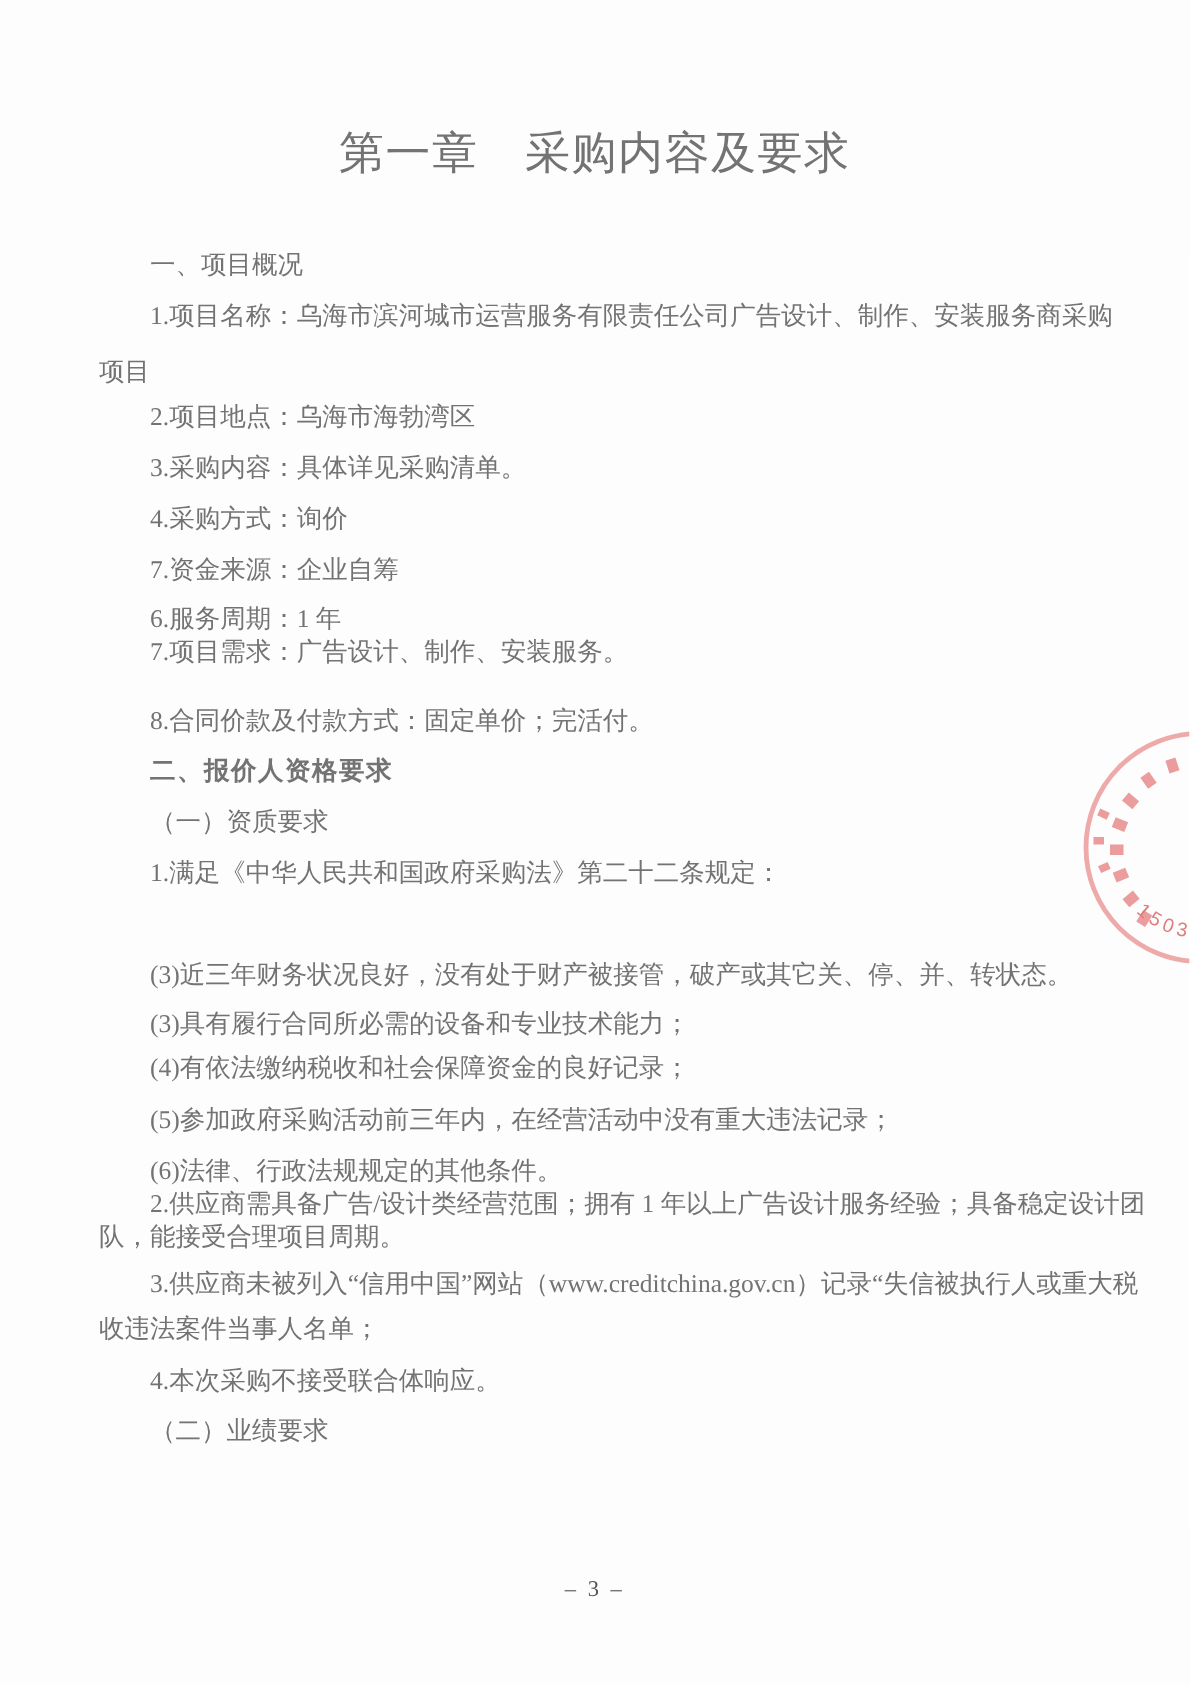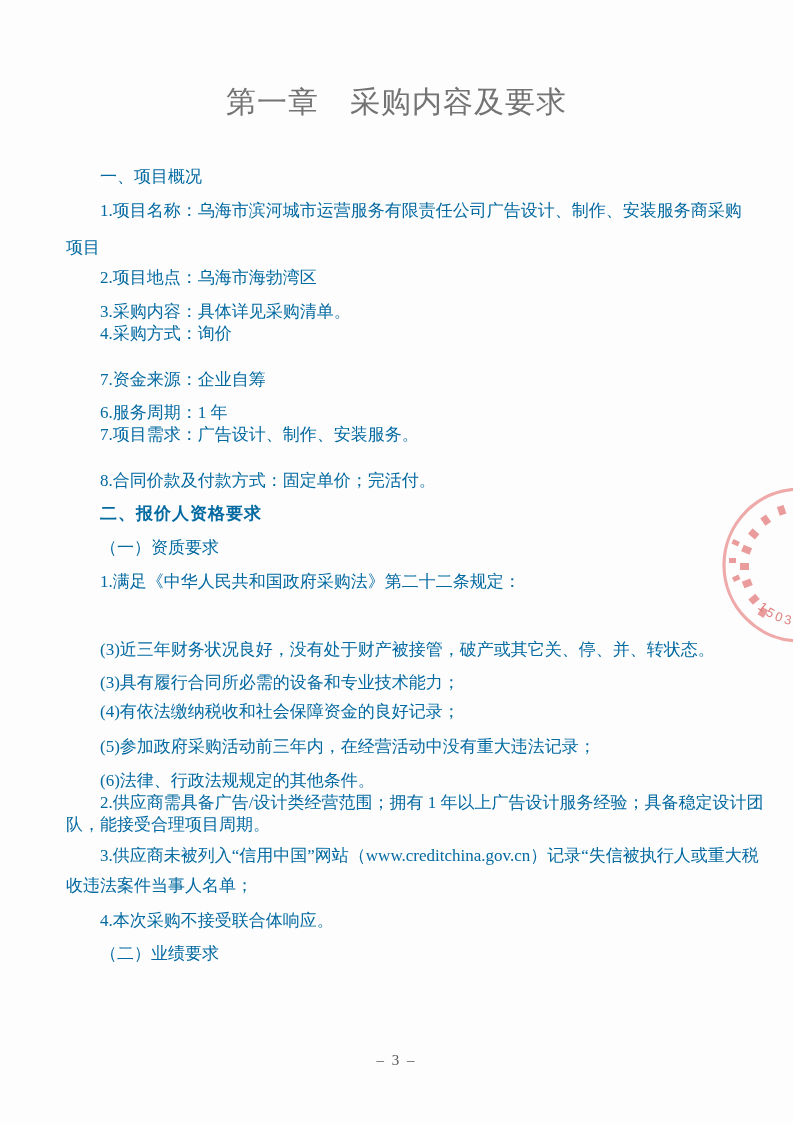--- a/index.html
+++ b/index.html
@@ -16,21 +16,21 @@
     text-align:center;
     font-size:30px;
     letter-spacing:1px;
     color:#737373;
     white-space:nowrap;
   }
   .ln{
     position:absolute;left:66px;
     font-size:17px;line-height:21px;
     white-space:nowrap;
-    color:#0369a1;
+    color:#737373;
   }
   .ind{padding-left:34px;}
   .hd-bold{
     font-family:"Liberation Sans","DejaVu Sans",sans-serif;
     font-weight:bold;
     letter-spacing:1px;
   }
   .page-number{
     position:absolute;top:1052px;left:0;right:0;
     text-align:center;
@@ -48,21 +48,21 @@
 
 <div class="page">
 
   <div class="doc-title">第一章　采购内容及要求</div>
 
   <div class="ln ind" style="top:166px">一、项目概况</div>
   <div class="ln ind" style="top:200px">1.项目名称：乌海市滨河城市运营服务有限责任公司广告设计、制作、安装服务商采购</div>
   <div class="ln" style="top:237px">项目</div>
   <div class="ln ind" style="top:267px">2.项目地点：乌海市海勃湾区</div>
   <div class="ln ind" style="top:301px">3.采购内容：具体详见采购清单。</div>
-  <div class="ln ind" style="top:323px">4.采购方式：询价</div>
+  <div class="ln ind" style="top:335px">4.采购方式：询价</div>
   <div class="ln ind" style="top:369px">7.资金来源：企业自筹</div>
   <div class="ln ind" style="top:402px">6.服务周期：1 年</div>
   <div class="ln ind" style="top:424px">7.项目需求：广告设计、制作、安装服务。</div>
   <div class="ln ind" style="top:470px">8.合同价款及付款方式：固定单价；完活付。</div>
   <div class="ln ind hd-bold" style="top:503px">二、报价人资格要求</div>
   <div class="ln ind" style="top:537px">（一）资质要求</div>
   <div class="ln ind" style="top:571px">1.满足《中华人民共和国政府采购法》第二十二条规定：</div>
   <div class="ln ind" style="top:639px">(3)近三年财务状况良好，没有处于财产被接管，破产或其它关、停、并、转状态。</div>
   <div class="ln ind" style="top:672px">(3)具有履行合同所必需的设备和专业技术能力；</div>
   <div class="ln ind" style="top:701px">(4)有依法缴纳税收和社会保障资金的良好记录；</div>

